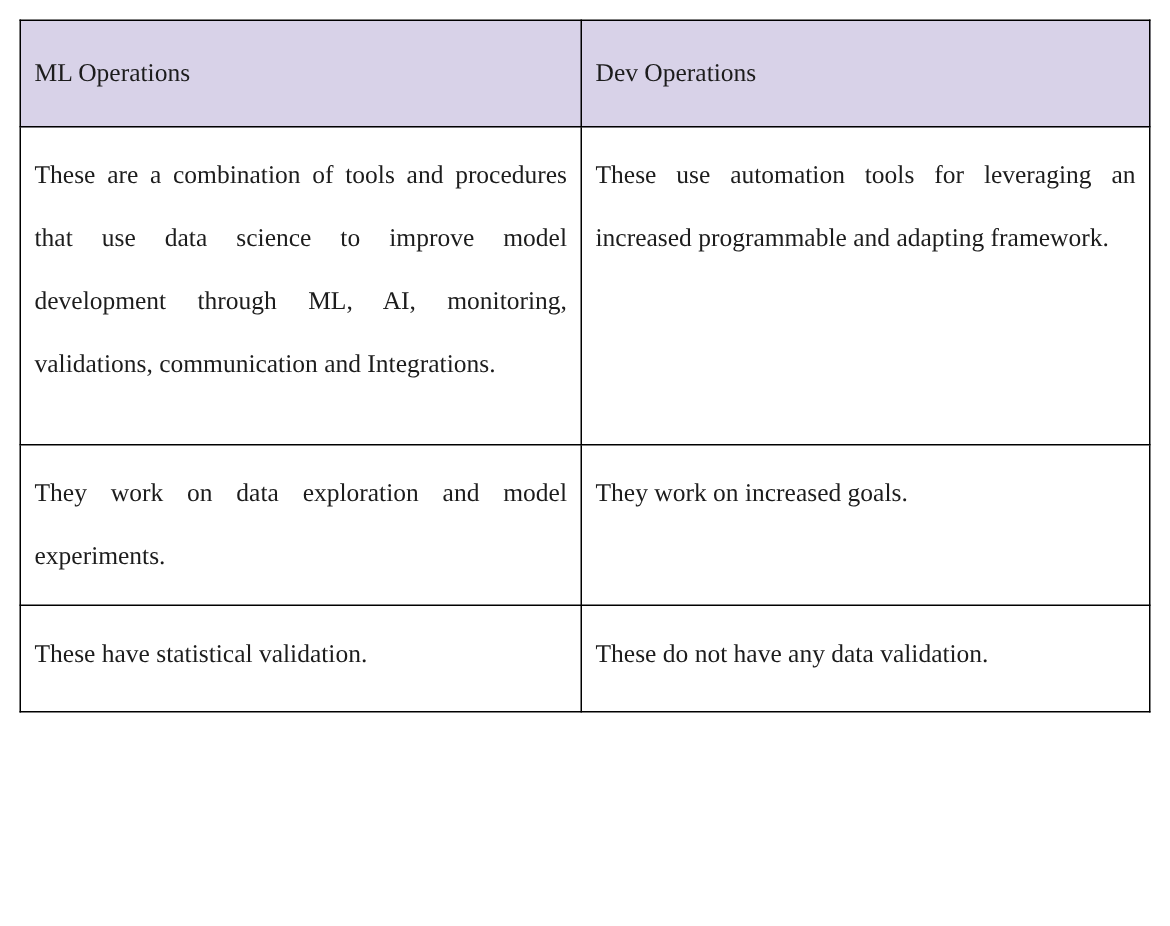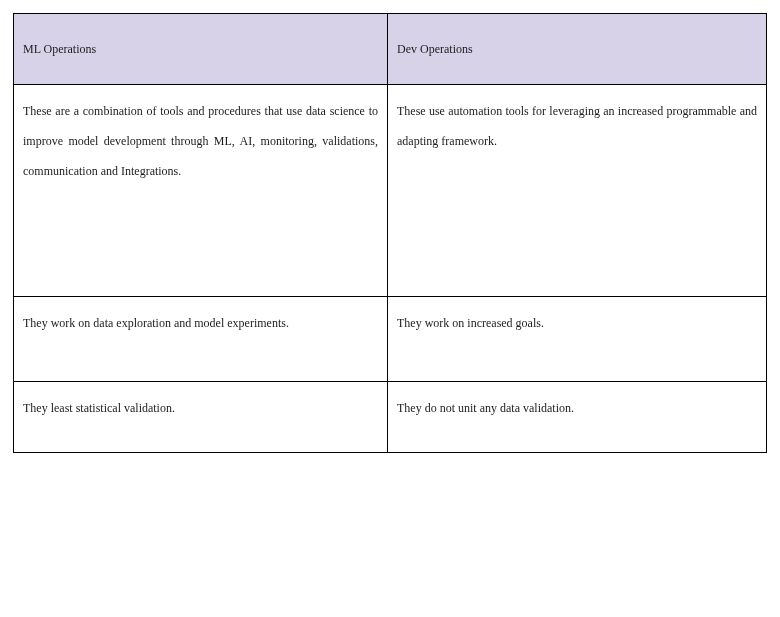--- a/index.html
+++ b/index.html
@@ -22,39 +22,39 @@
     left: 13px;
     top: 13px;
     width: 753px;
     border-collapse: collapse;
     table-layout: fixed;
   }
   table.comparison th,
   table.comparison td {
     border: 1px solid #000000;
     font-weight: normal;
-    font-size: 12px;
+    font-size: 17px;
     text-align: left;
     box-sizing: border-box;
   }
   table.comparison col.col-left  { width: 374px; }
   table.comparison col.col-right { width: 379px; }
   table.comparison thead tr {
     height: 71px;
   }
   table.comparison th {
     background: #d8d2e8;
     vertical-align: middle;
     padding: 0 10px 0 9px;
     line-height: 22px;
   }
   table.comparison td {
     vertical-align: top;
     padding: 11px 9px 11px 9px;
-    line-height: 30px;
+    line-height: 42px;
     text-align: justify;
   }
   tbody tr.row-1 { height: 212px; }
   tbody tr.row-2 { height: 140px; }
   tbody tr.row-3 { height: 85px; }
   tbody tr.row-4 { height: 71px; }
 </style>
 </head>
 <body>
 
@@ -73,18 +73,18 @@
     <tbody>
       <tr class="row-1">
         <td>These are a combination of tools and procedures that use data science to improve model development through ML, AI, monitoring, validations, communication and Integrations.</td>
         <td>These use automation tools for leveraging an increased programmable and adapting framework.</td>
       </tr>
       <tr class="row-3">
         <td>They work on data exploration and model experiments.</td>
         <td>They work on increased goals.</td>
       </tr>
       <tr class="row-4">
-        <td>They least statistical validation.</td>
-        <td>They do not unit any data validation.</td>
+        <td>These have statistical validation.</td>
+        <td>These do not have any data validation.</td>
       </tr>
     </tbody>
   </table>
 </div>
 
 </body></html>

